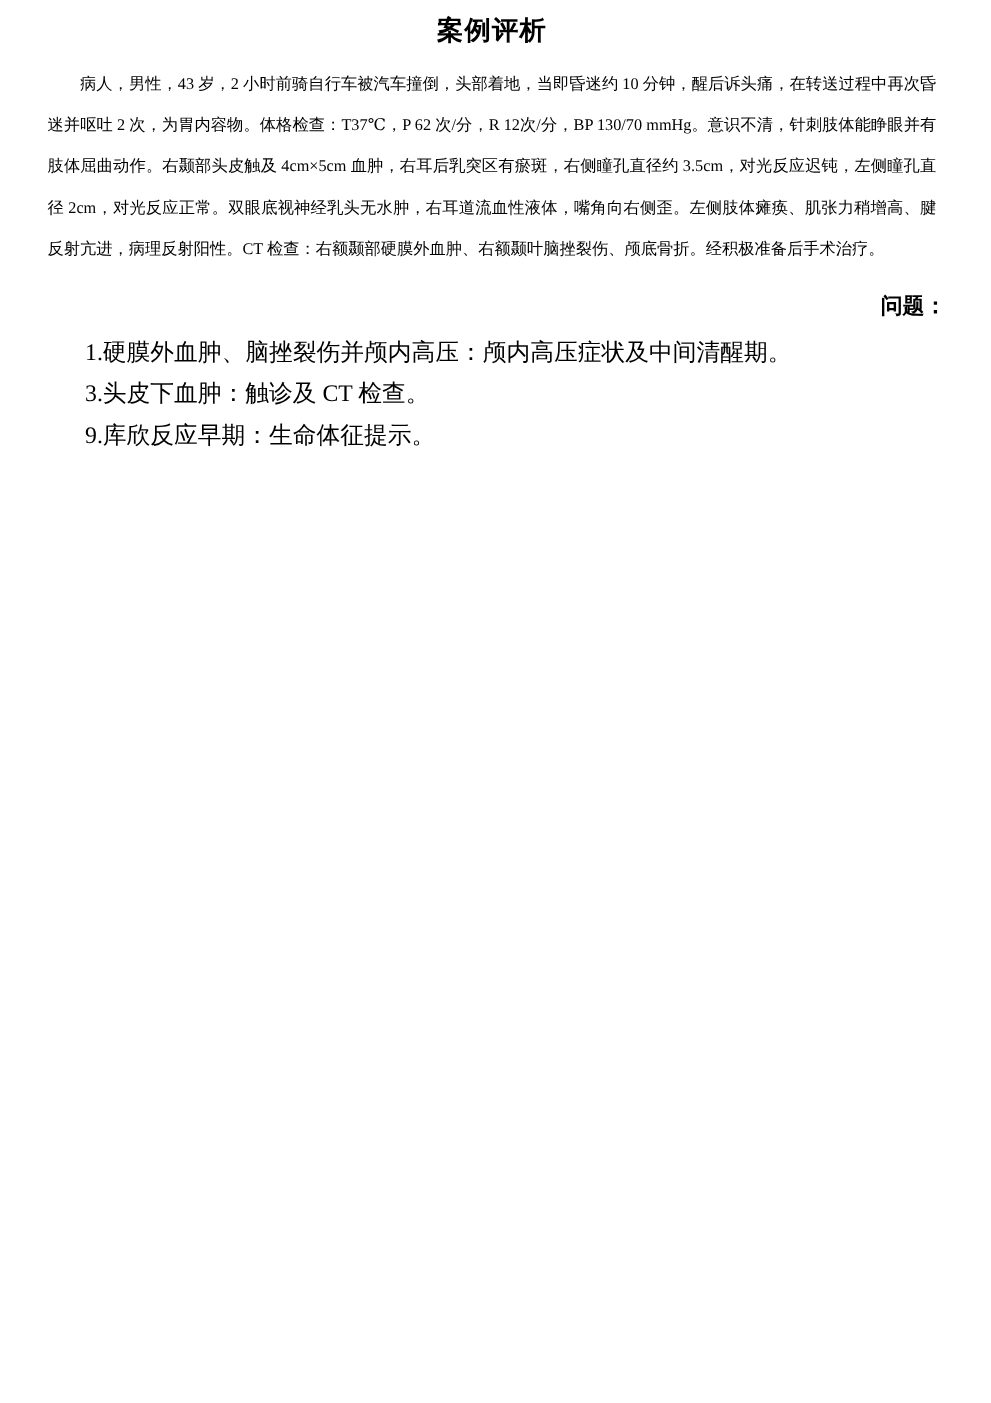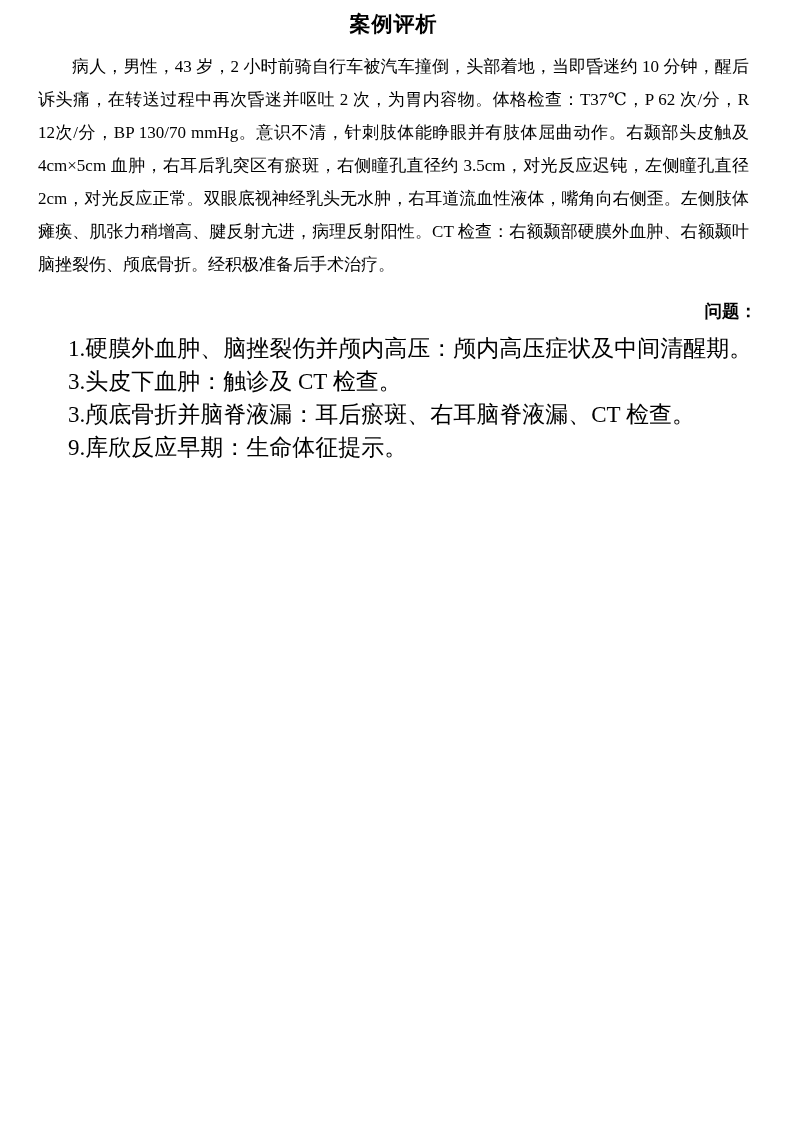--- a/index.html
+++ b/index.html
@@ -23,21 +23,21 @@
   }
   .doc-title {
     text-align: center;
     font-size: 21px;
     font-weight: bold;
     letter-spacing: 1px;
     margin: 2px 0 12px 0;
     font-family: "DejaVu Sans", "Liberation Sans", sans-serif;
   }
   .case-body {
-    font-size: 17px;
+    font-size: 13px;
     line-height: 33px;
     text-align: justify;
     text-justify: inter-ideograph;
     text-indent: 2em;
     margin: 0 8px 0 8px;
   }
   .section-heading {
     font-size: 17.5px;
     font-weight: bold;
     line-height: 33px;
@@ -57,37 +57,36 @@
   }
   .analysis-block {
     margin: 4px 0 0 0;
     padding-left: 38px;
   }
   .analysis-lead {
     font-size: 17px;
     line-height: 33px;
   }
   .analysis-item {
-    font-size: 23px;
+    font-size: 19px;
     line-height: 33px;
   }
 </style>
 </head>
 <body>
 
 <div class="page">
 
   <h1 class="doc-title">案例评析</h1>
 
   <p class="case-body">病人，男性，43 岁，2 小时前骑自行车被汽车撞倒，头部着地，当即昏迷约 10 分钟，醒后诉头痛，在转送过程中再次昏迷并呕吐 2 次，为胃内容物。体格检查：T37℃，P  62 次/分，R  12次/分，BP 130/70 mmHg。意识不清，针刺肢体能睁眼并有肢体屈曲动作。右颞部头皮触及 4cm×5cm 血肿，右耳后乳突区有瘀斑，右侧瞳孔直径约 3.5cm，对光反应迟钝，左侧瞳孔直径 2cm，对光反应正常。双眼底视神经乳头无水肿，右耳道流血性液体，嘴角向右侧歪。左侧肢体瘫痪、肌张力稍增高、腱反射亢进，病理反射阳性。CT 检查：右额颞部硬膜外血肿、右额颞叶脑挫裂伤、颅底骨折。经积极准备后手术治疗。</p>
 
   <div class="section-heading">问题：</div>
 
 
 
   <div class="analysis-block">
     <div class="analysis-item">1.硬膜外血肿、脑挫裂伤并颅内高压：颅内高压症状及中间清醒期。</div>
     <div class="analysis-item">3.头皮下血肿：触诊及 CT 检查。</div>
-    <div class="analysis-item">3.颅底骨折并脑脊液漏：耳后瘀斑、右耳脑脊液漏、CT 检查。</div>
     <div class="analysis-item">9.库欣反应早期：生命体征提示。</div>
   </div>
 
 </div>
 
 </body></html>

